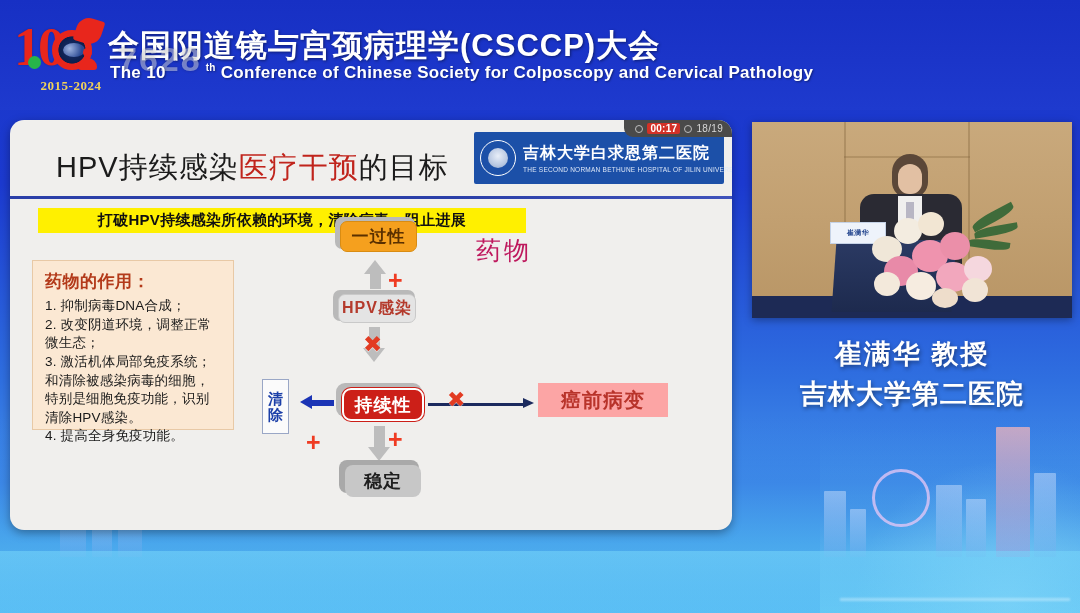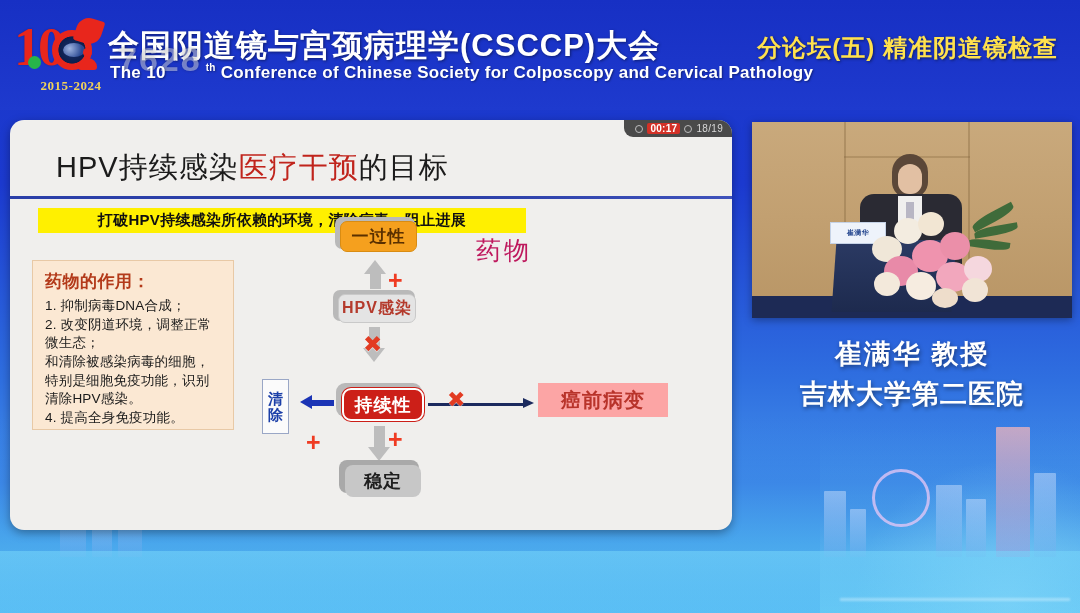--- a/index.html
+++ b/index.html
@@ -386,46 +386,53 @@
       </div>
       <div class="years">2015-2024</div>
     </div>
 
     <div class="title-cn">全国阴道镜与宫颈病理学(CSCCP)大会</div>
     <div class="watermark">7628</div>
     <div class="title-en">
       <span>The 10</span><sup>th</sup><span> Conference of Chinese Society for Colposcopy and Cervical Pathology</span>
     </div>
 
-    <div class="session-title">分论坛(五) 精准阴道镜检查</div>
   </div>
 
   <div class="slide">
 
     <div class="timer-badge">
       <span class="clock"></span>
       <span class="time">00:17</span>
       <span class="clock"></span>
       <span class="pg">18/19</span>
     </div>
 
     <div class="slide-title">
       <span>HPV持续感染</span><span class="red">医疗干预</span><span>的目标</span>
     </div>
 
+    <div class="hosp-logo">
+      <div class="hosp-seal"></div>
+      <div class="hosp-text">
+        <div class="hosp-cn">吉林大学白求恩第二医院</div>
+        <div class="hosp-en">THE SECOND NORMAN BETHUNE HOSPITAL OF JILIN UNIVERSITY</div>
+      </div>
+    </div>
 
     <div class="title-rule"></div>
 
     <div class="highlight-bar">打破HPV持续感染所依赖的环境，清除病毒，阻止进展</div>
 
     <div class="drug-box">
       <div class="hd">药物的作用：</div>
       <div class="ln">1. 抑制病毒DNA合成；</div>
       <div class="ln">2. 改变阴道环境，调整正常</div>
       <div class="ln">微生态；</div>
+      <div class="ln">3. 激活机体局部免疫系统；</div>
       <div class="ln">和清除被感染病毒的细胞，</div>
       <div class="ln">特别是细胞免疫功能，识别</div>
       <div class="ln">清除HPV感染。</div>
       <div class="ln">4. 提高全身免疫功能。</div>
     </div>
 
     <div class="drug-label">药物</div>
 
     <div class="n-transient-bk"></div>
     <div class="node n-transient">一过性</div>

